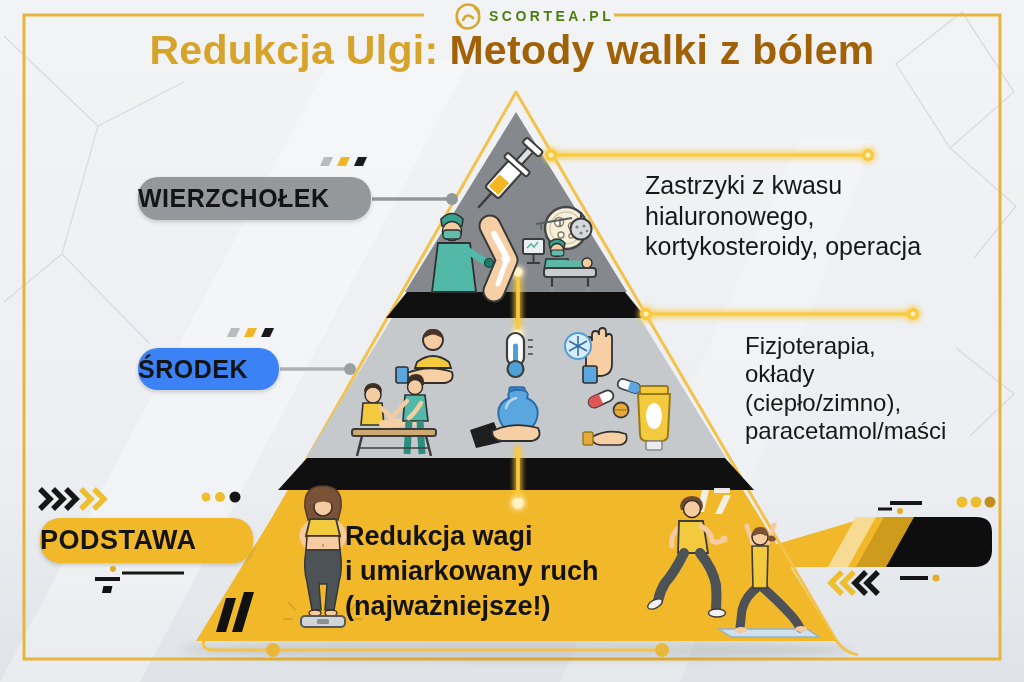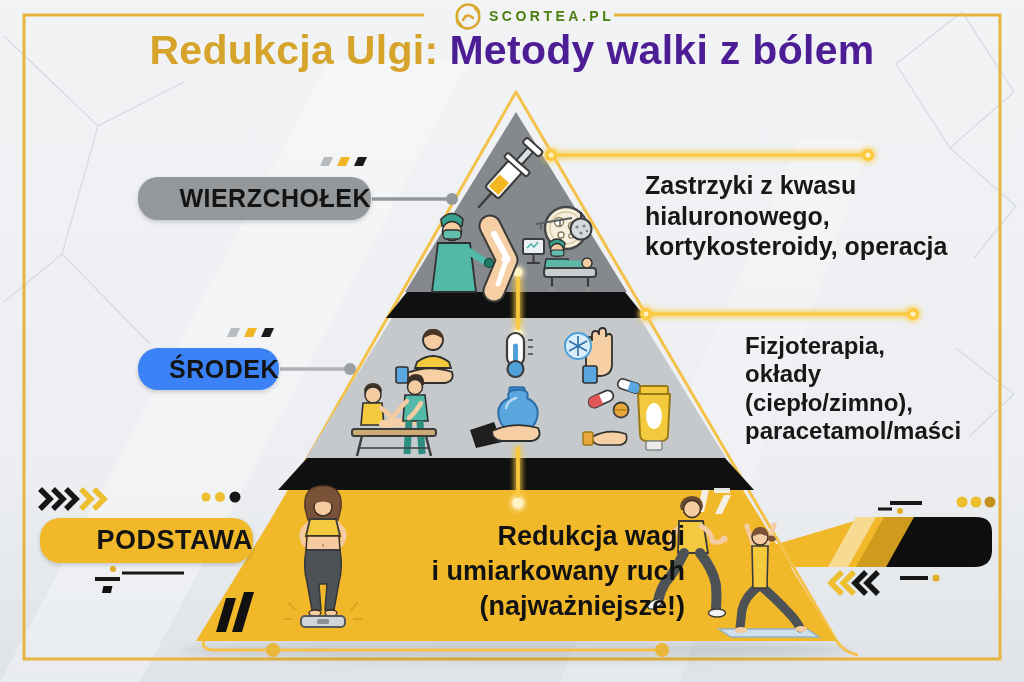--- a/index.html
+++ b/index.html
@@ -8,34 +8,34 @@
     background:linear-gradient(180deg,#f1f3f5 0%,#eceef1 70%,#dfe3e7 100%);
     font-family:"Liberation Sans", sans-serif;
   }
   .stage{position:absolute;left:0;top:0;width:1024px;height:682px}
   .txt{position:absolute;color:#171717;white-space:pre-line}
   .brand{position:absolute;top:8px;left:489px;font-size:14px;font-weight:700;
          letter-spacing:3.5px;color:#4d7c0f}
   .title{position:absolute;top:27px;left:0;width:100%;text-align:center;
          font-size:41px;font-weight:800;letter-spacing:.3px}
   .title .gold{color:#d7a42b}
-  .title .dark{color:#4c1d95;margin-left:11px}
-  .pill{position:absolute;display:flex;align-items:center;justify-content:flex-end;
+  .title .dark{color:#a16207;margin-left:11px}
+  .pill{position:absolute;display:flex;align-items:center;justify-content:flex-start;
         border-radius:20px;font-weight:800;color:#141414;
         box-shadow:0 2px 4px rgba(0,0,0,.18)}
   .pill-top{left:138px;top:177px;width:233px;height:43px;background:#94989b;
             font-size:25px;letter-spacing:.5px}
   .pill-mid{left:138px;top:348px;width:141px;height:42px;background:#3b82f6;
             font-size:25px;letter-spacing:.5px}
   .pill-base{left:40px;top:518px;width:213px;height:45px;background:#f1b82a;
              font-size:27px;letter-spacing:.5px}
-  .desc{font-weight:700;line-height:1.22}
+  .desc{font-weight:400;line-height:1.22}
   .desc-top{left:645px;top:170px;width:310px;font-size:25px}
   .desc-mid{left:745px;top:332px;width:265px;font-size:24px;line-height:1.18}
-  .base-text{left:345px;top:519px;width:340px;text-align:right;
+  .base-text{left:345px;top:519px;width:340px;text-align:left;
              font-size:27px;font-weight:800;line-height:1.3;color:#121212}
 </style>
 </head>
 <body>
 
 <svg class="stage" viewBox="0 0 1024 682">
   <defs>
     <filter id="fglow" x="-150%" y="-150%" width="400%" height="400%">
       <feGaussianBlur stdDeviation="3" result="b"></feGaussianBlur>
       <feMerge>

